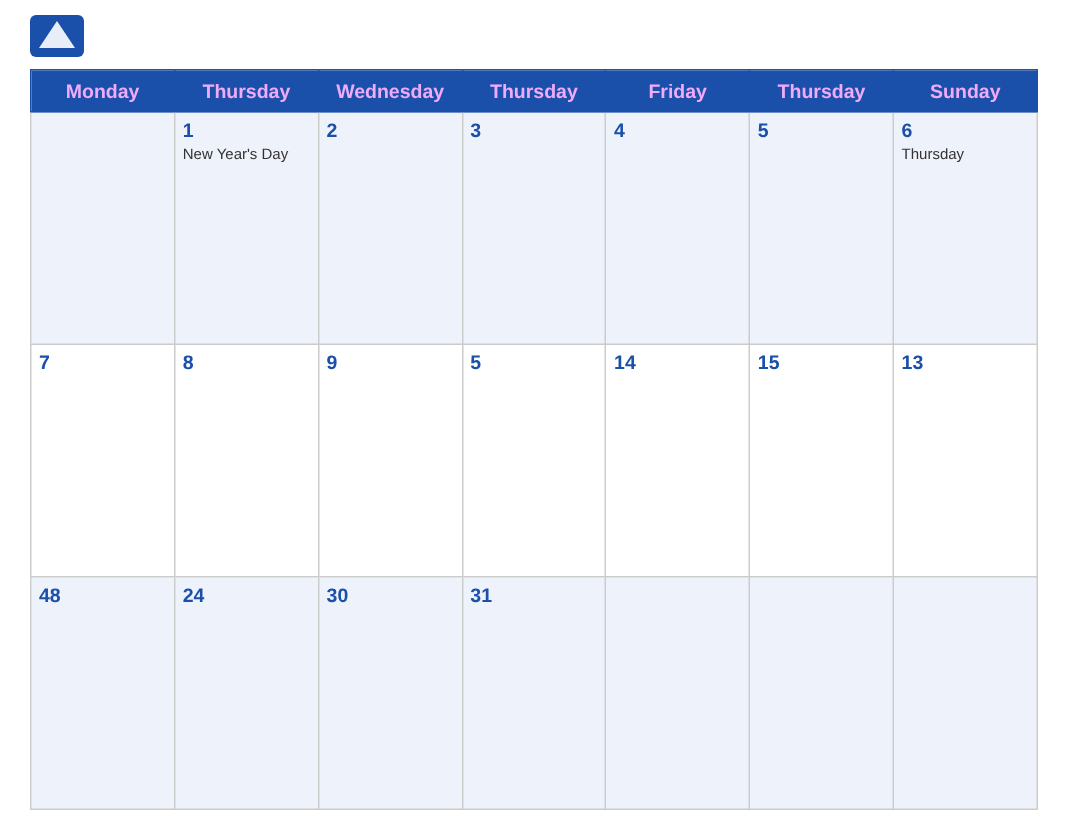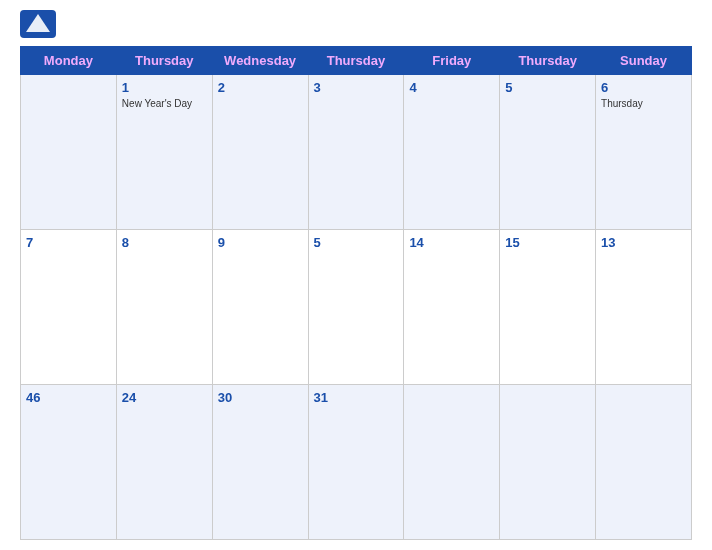--- a/index.html
+++ b/index.html
@@ -143,21 +143,21 @@
       <tr class="row-even">
         <td><span class="day-number">7</span></td>
         <td><span class="day-number">8</span></td>
         <td><span class="day-number">9</span></td>
         <td><span class="day-number">5</span></td>
         <td><span class="day-number">14</span></td>
         <td><span class="day-number">15</span></td>
         <td><span class="day-number">13</span></td>
       </tr>
       <tr class="row-odd">
-        <td><span class="day-number">46</span></td>
+        <td><span class="day-number">48</span></td>
         <td><span class="day-number">24</span></td>
         <td><span class="day-number">30</span></td>
         <td><span class="day-number">31</span></td>
         <td></td>
         <td></td>
         <td></td>
       </tr>
     </tbody>
 </table>
 

